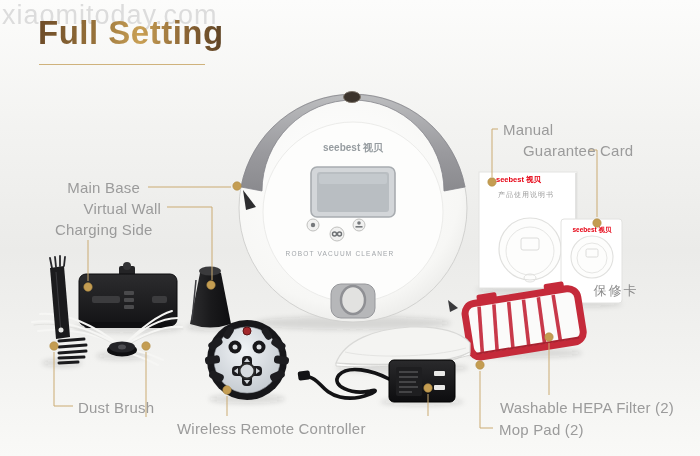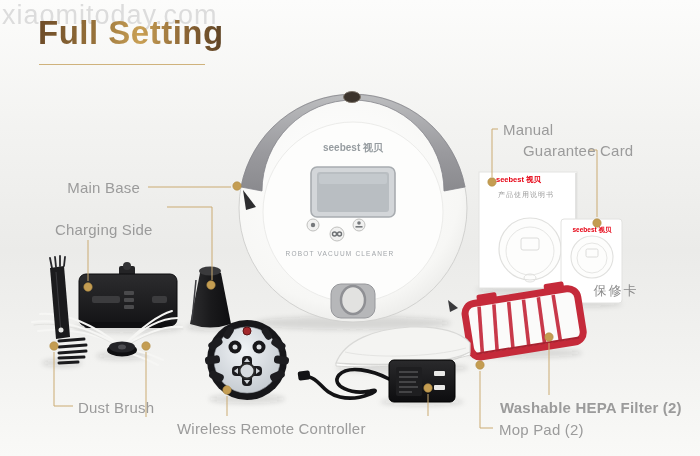--- a/index.html
+++ b/index.html
@@ -293,21 +293,22 @@
   </svg>
 
   <span class="ov robot-brand">seebest 视贝</span>
   <span class="ov robot-caption">ROBOT VACUUM CLEANER</span>
   <span class="ov manual-brand">seebest 视贝</span>
   <span class="ov manual-cn">产品使用说明书</span>
   <span class="ov card-brand">seebest 视贝</span>
   <span class="ov card-cn">保修卡</span>
 
   <div class="part-label" style="right:560px;top:179px;">Main Base</div>
+  <div class="part-label" style="right:539px;top:200px;">Virtual Wall</div>
   <div class="part-label" style="left:55px;top:221px;">Charging Side</div>
   <div class="part-label" style="left:503px;top:121px;">Manual</div>
   <div class="part-label" style="left:499px;top:142px;margin-left:24px;">Guarantee Card</div>
   <div class="part-label" style="left:78px;top:399px;">Dust Brush</div>
   <div class="part-label" style="left:177px;top:420px;text-align:right;">Wireless Remote Controller</div>
-  <div class="part-label" style="left:500px;top:399px;font-weight:bold;">Washable HEPA Filter (2)</div>
+  <div class="part-label" style="left:500px;top:399px;">Washable HEPA Filter (2)</div>
   <div class="part-label" style="left:499px;top:421px;">Mop Pad (2)</div>
 
 </div>
 
 </body></html>

